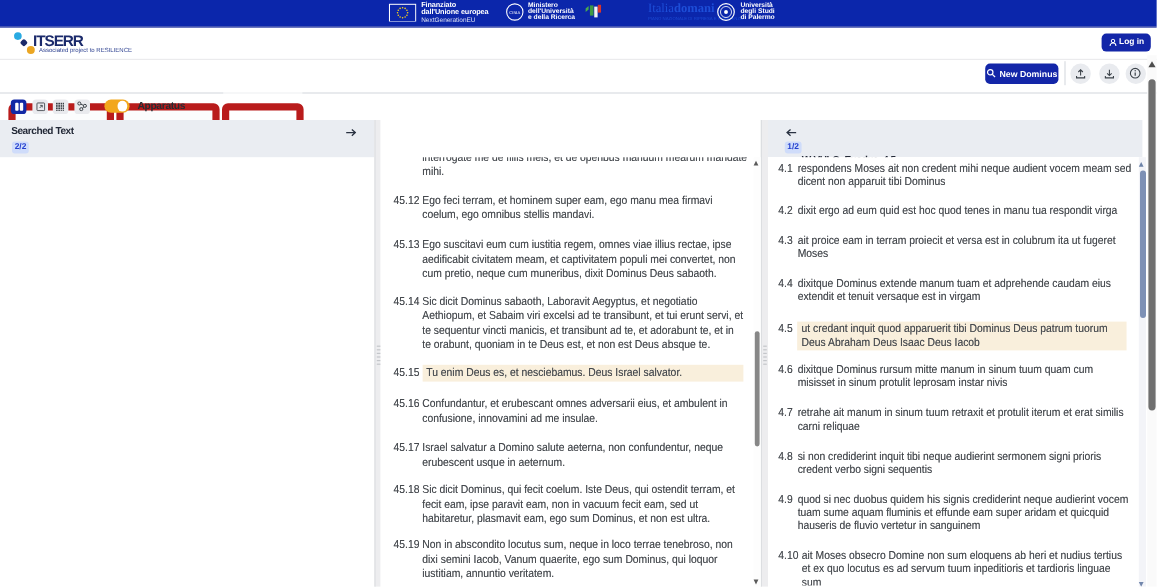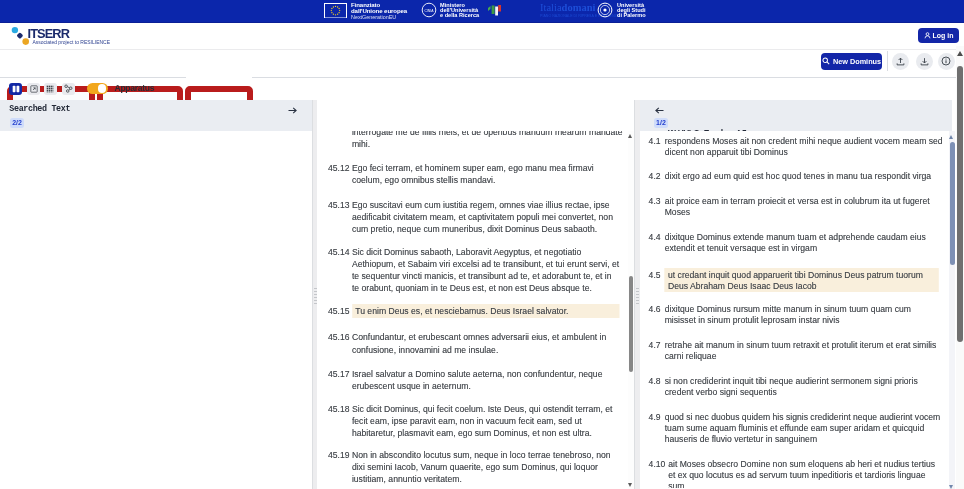--- a/index.html
+++ b/index.html
@@ -175,21 +175,21 @@
           <line x1="7.6" y1="6.9" x2="6.3" y2="8.2"></line>
       </g>
     </svg>
   </div>
   <div class="toggle">
       <div class="knob"></div>
     </div>
   <div class="applabel">Apparatus</div>
 
   <div class="colhead" style="left:0; width:311.8px;">
-    <div class="title" style="left:9.3px;font-family:Liberation Mono, monospace;">Searched Text</div>
+    <div class="title" style="left:9.3px;">Searched Text</div>
     <div class="badge" style="left:9.7px;">2/2</div>
     <span class="arrow" style="left:287.5px;"><svg width="9" height="7" viewBox="0 0 9 7">
           <path d="M0.5 3.5 H8 M5.2 0.9 L8.1 3.5 L5.2 6.1" fill="none" stroke="#2a3242" stroke-width="1.1"></path>
         </svg></span>
   </div>
   <div class="colhead" style="left:639.8px; width:312px;">
     <span class="arrow" style="left:15.1px;"><svg width="9" height="7" viewBox="0 0 9 7">
           <path d="M8.5 3.5 H1 M3.8 0.9 L0.9 3.5 L3.8 6.1" fill="none" stroke="#2a3242" stroke-width="1.1"></path>
         </svg></span>
     <div class="title" style="left:28.3px;margin-top:24px;">W-VULG, Exodus, 4.5</div>

